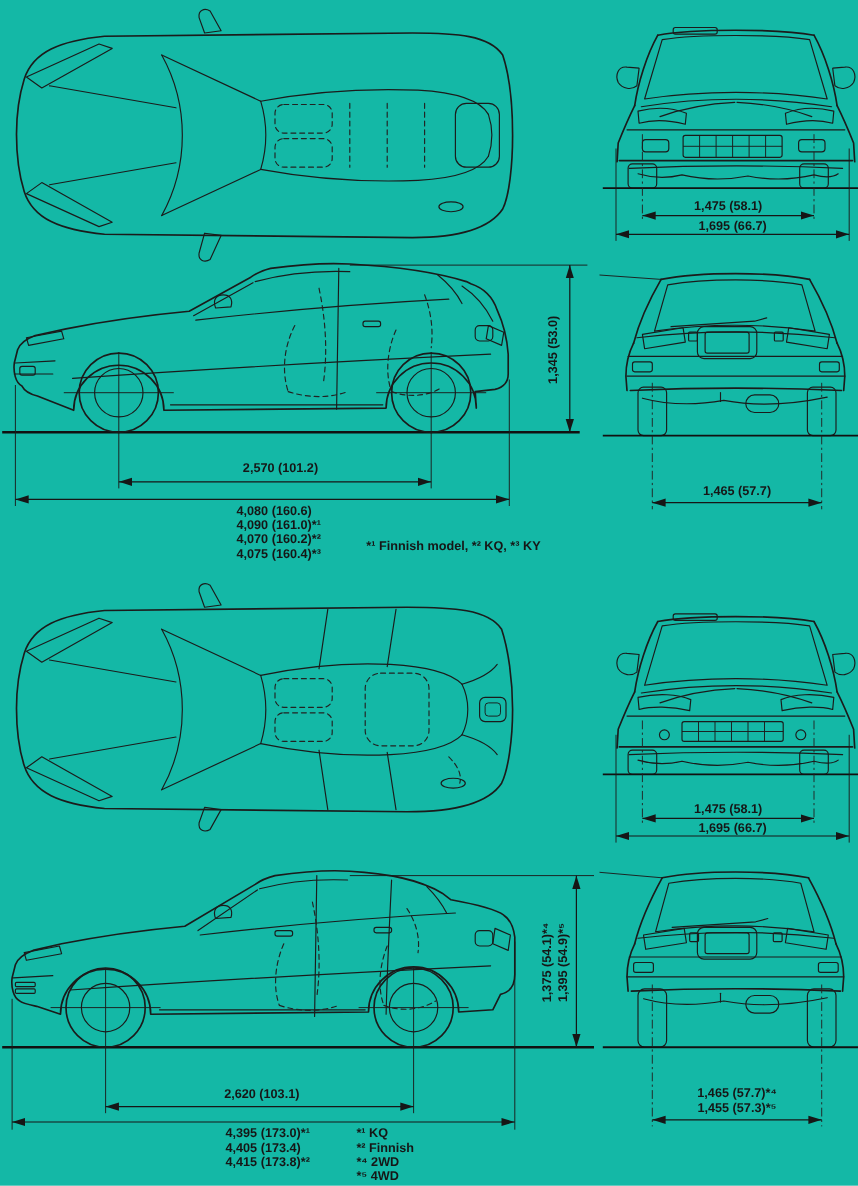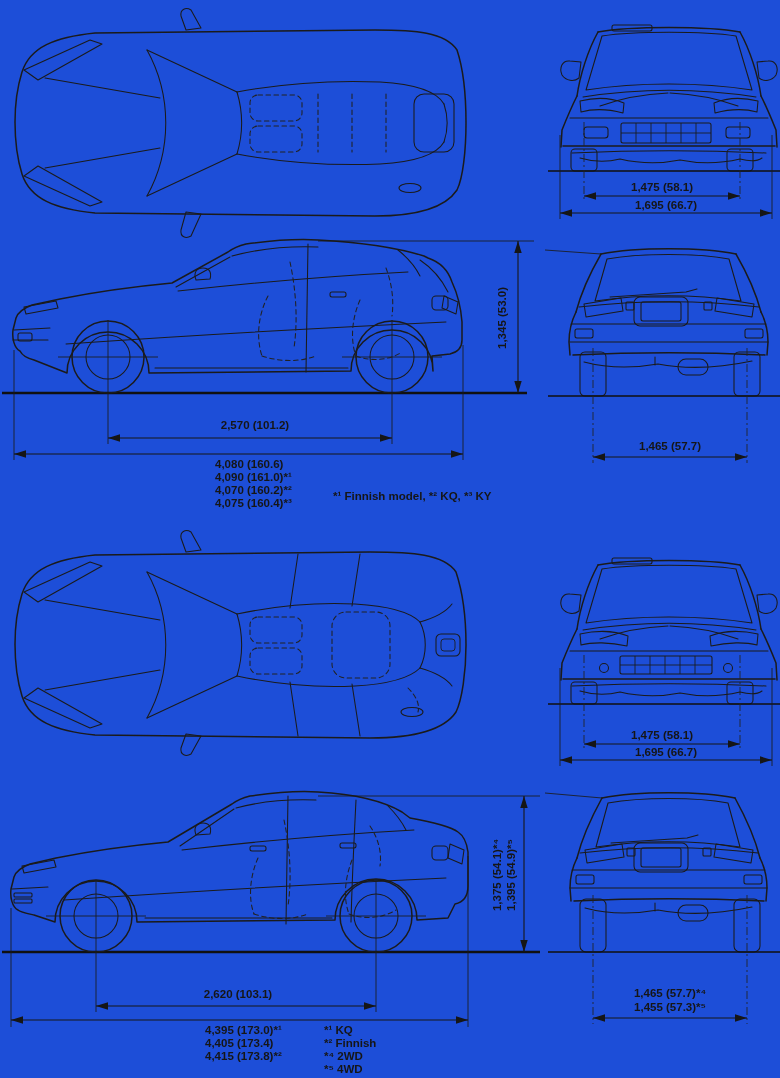--- a/index.html
+++ b/index.html
@@ -1,16 +1,16 @@
 <!DOCTYPE html>
 <html><head>
 <meta charset="utf-8">
 <style>
   html,body{margin:0;padding:0;background:#e8e8e8;}
-  .canvas{position:relative;width:780px;height:1078px;background:#1d4ed8;overflow:hidden;
+  .canvas{position:relative;width:780px;height:1078px;background:#14b8a6;overflow:hidden;
           font-family:"Liberation Sans","DejaVu Sans",sans-serif;}
   svg{position:absolute;left:0;top:0;}
   svg text{font-family:"Liberation Sans","DejaVu Sans",sans-serif;font-weight:700;fill:#161616;font-size:11.5px;}
   .ln{fill:none;stroke:#1b1b1b;stroke-width:1.5;stroke-linecap:round;stroke-linejoin:round;}
   .d2{fill:none;stroke:#1b1b1b;stroke-width:1.05;stroke-linecap:round;stroke-linejoin:round;}
   .thin{fill:none;stroke:#1b1b1b;stroke-width:0.85;}
   .dash{fill:none;stroke:#222;stroke-width:1.05;stroke-dasharray:4.5 3.5;stroke-linecap:round;}
   .cdash{fill:none;stroke:#222;stroke-width:0.85;stroke-dasharray:8 3 2 3;}
   .ground{fill:none;stroke:#111;stroke-width:2.4;}
   .ground2{fill:none;stroke:#111;stroke-width:1.7;}

